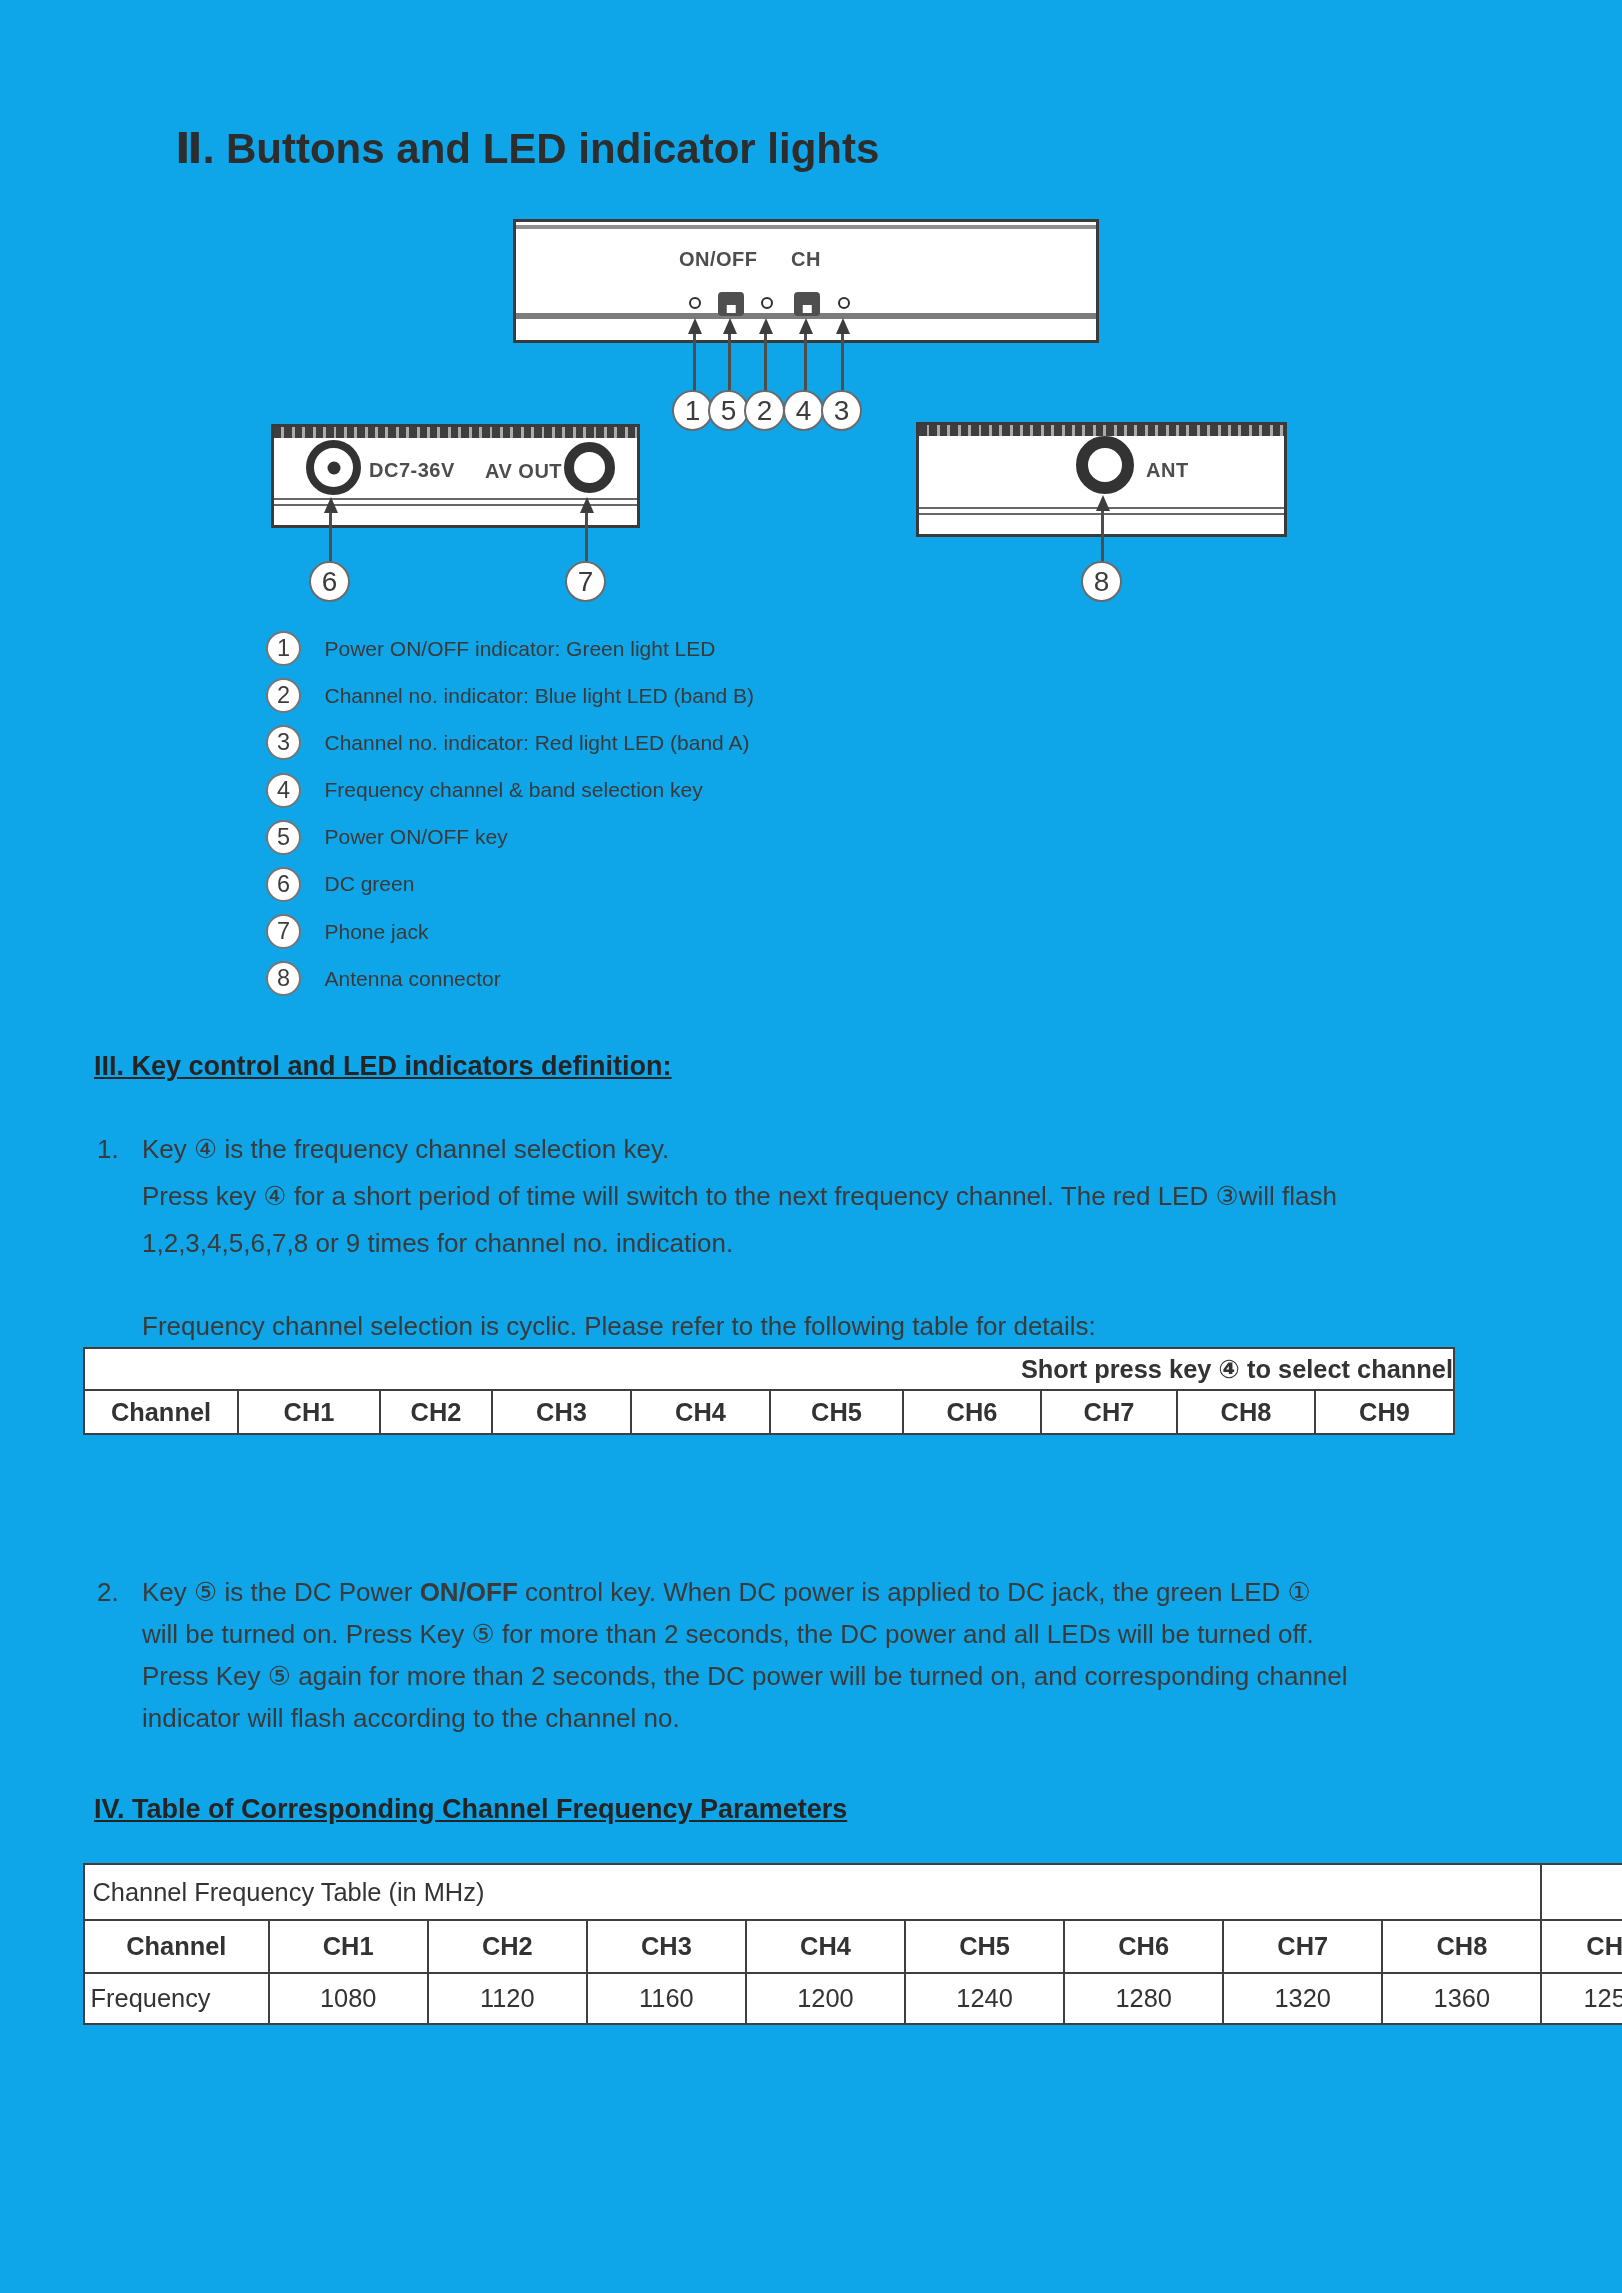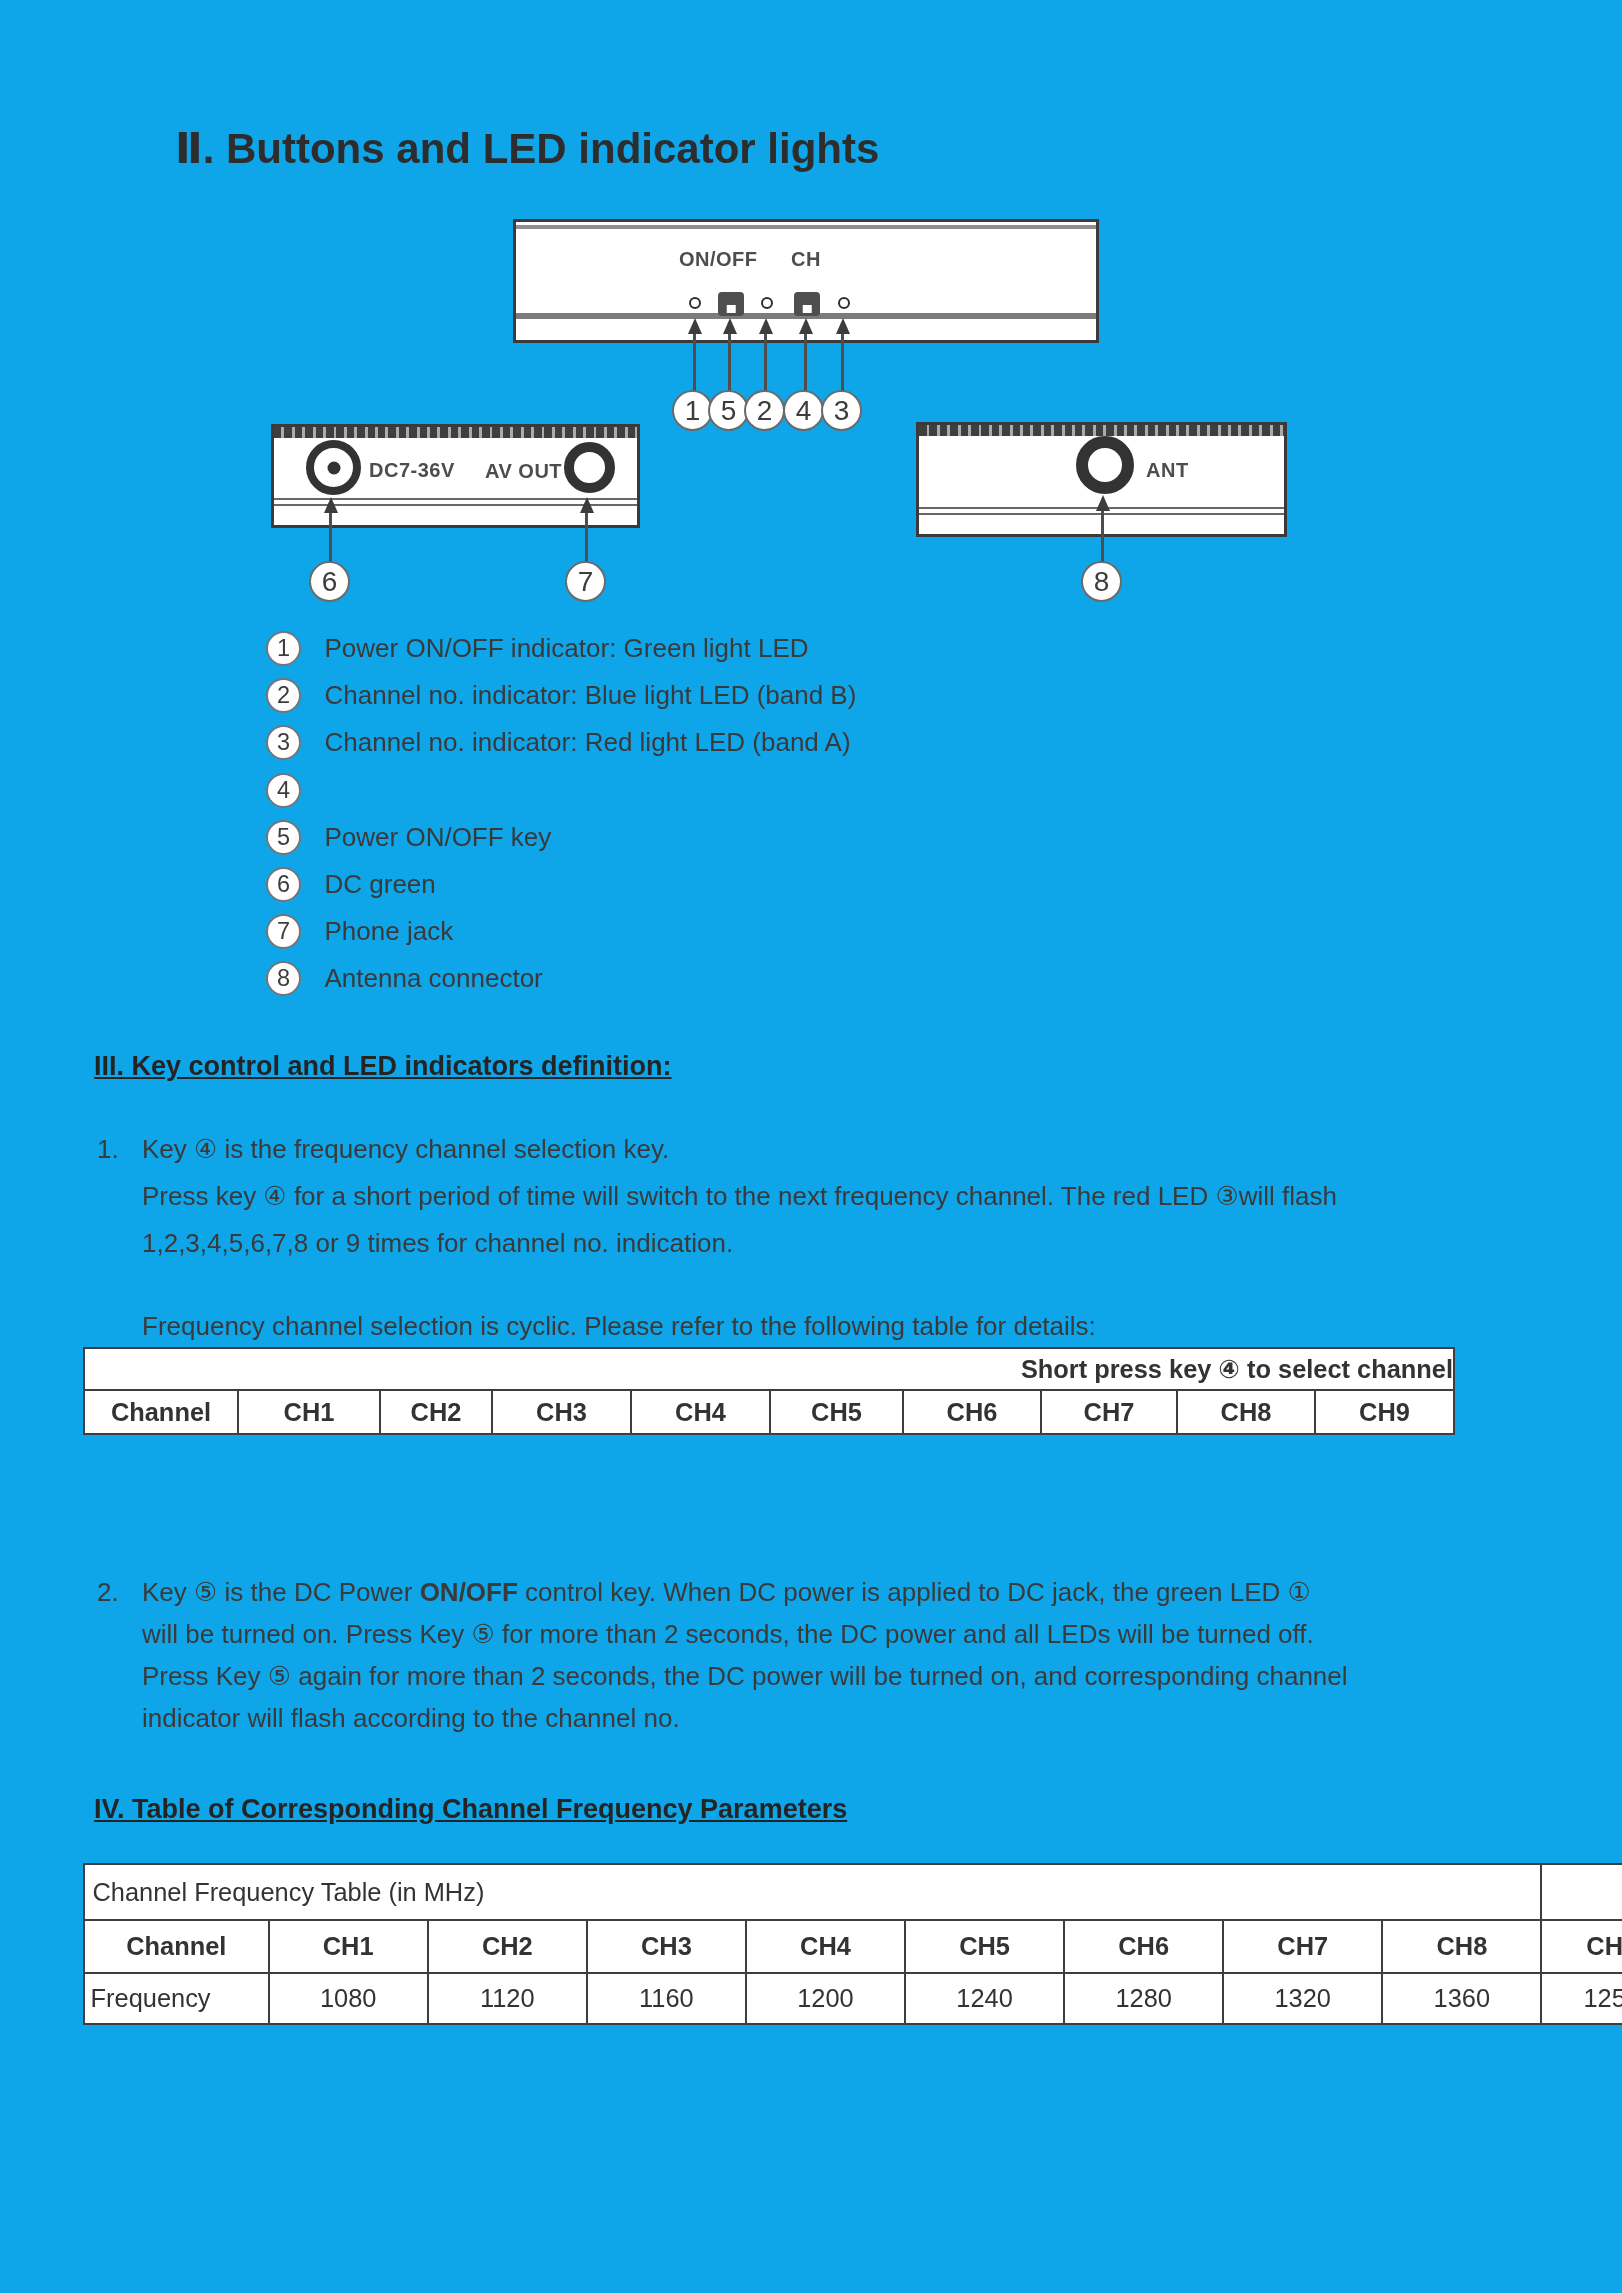--- a/index.html
+++ b/index.html
@@ -48,21 +48,21 @@
 
   .co { position:absolute; width:41px; height:41px; border:2.8px solid #6a6a6a; border-radius:50%;
         background:#fff; color:#3d3d3d; font-size:28px; display:flex; align-items:center; justify-content:center; }
 
   
   .plist { left:266px; top:631px; }
   .plist .item { display:flex; align-items:center; margin-bottom:12.2px; }
   .plist .bullet { flex:0 0 auto; width:35px; height:35px; border:2.4px solid #757575; border-radius:50%;
                    background:#fff; color:#3d3d3d; font-size:23.5px; display:flex; align-items:center; justify-content:center;
                    margin-right:23.5px; }
-  .plist .ptext { font-size:26px; color:#3a3a3a; white-space:nowrap; }
+  .plist .ptext { font-size:21px; color:#3a3a3a; white-space:nowrap; }
 
   
   table { border-collapse:collapse; table-layout:fixed; background:#fff; }
   td { border:2.8px solid #3e3e3e; font-size:25.4px; color:#333; text-align:center; vertical-align:middle;
        overflow:hidden; }
   .t-title { text-align:right; font-weight:700; padding-left:14px; }
   .t-title2 { text-align:left; font-weight:400; padding-left:7.5px; }
   .t-bold { font-weight:700; }
   .t-left { text-align:left; padding-left:5.6px; }
   .t-flash { white-space:pre-line; line-height:42px; }
@@ -168,20 +168,21 @@
     <div class="item">
       <span class="bullet">2</span>
       <span class="ptext">Channel no. indicator: Blue light LED (band B)</span>
     </div>
     <div class="item">
       <span class="bullet">3</span>
       <span class="ptext">Channel no. indicator: Red light LED (band A)</span>
     </div>
     <div class="item">
       <span class="bullet">4</span>
+      <span class="ptext">Frequency channel &amp; band selection key</span>
     </div>
     <div class="item">
       <span class="bullet">5</span>
       <span class="ptext">Power ON/OFF key</span>
     </div>
     <div class="item">
       <span class="bullet">6</span>
       <span class="ptext">DC green</span>
     </div>
     <div class="item">

